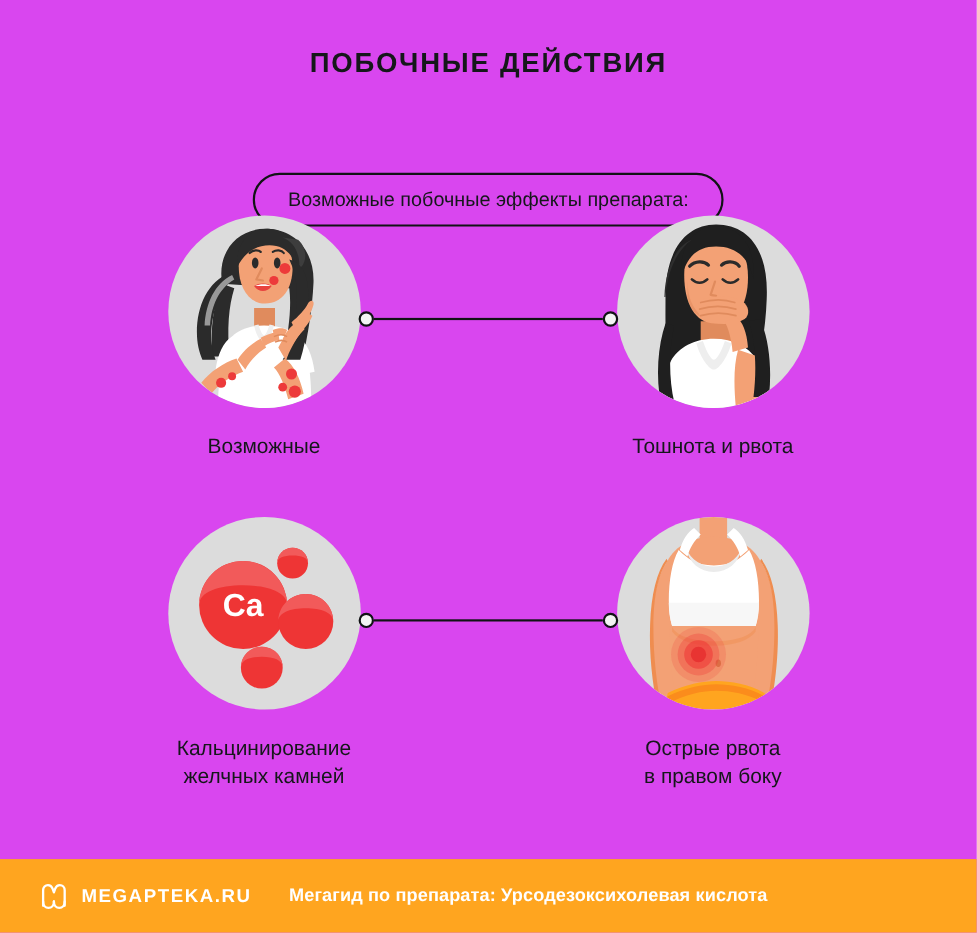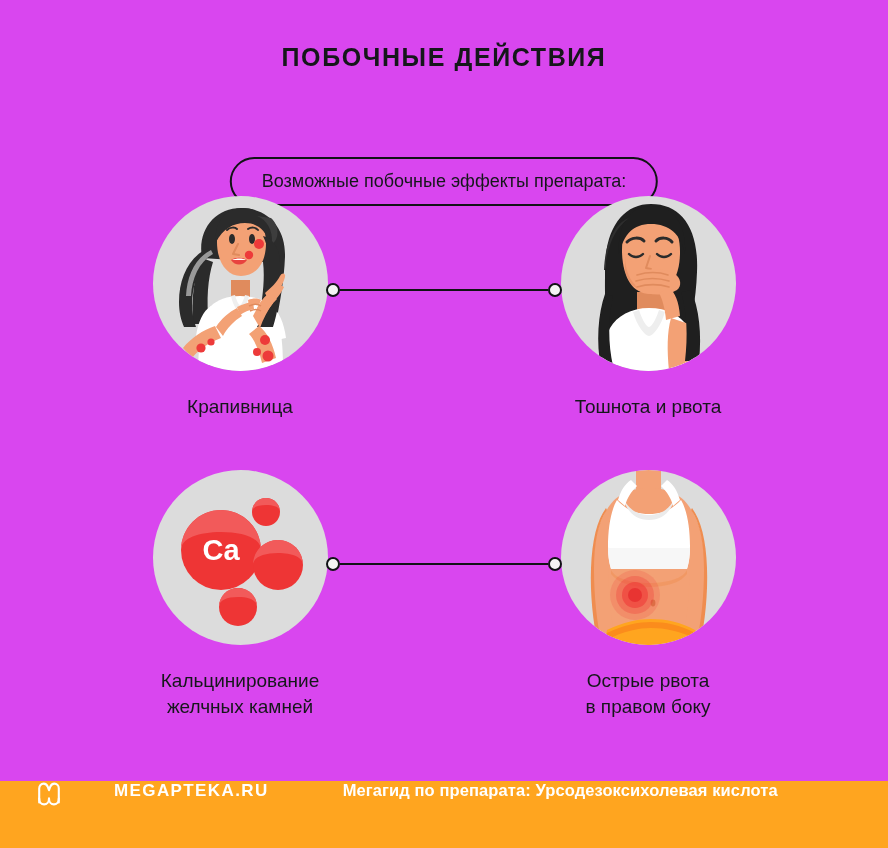--- a/index.html
+++ b/index.html
@@ -114,24 +114,23 @@
 
   
   .footer-bar {
     position: absolute;
     left: 0;
     bottom: 0;
     width: 888px;
     height: 67px;
     background: #ffa51f;
     display: flex;
-    align-items: flex-start;
+    align-items: center;
     padding-left: 36px;
     box-sizing: border-box;
-    gap: 40px;
   }
   .footer-logo-mark {
     width: 26px;
     height: 26px;
     flex: 0 0 auto;
     margin-right: 12px;
   }
   .footer-brand {
     font-size: 17px;
     font-weight: bold;
@@ -221,21 +220,21 @@
 
           <circle cx="112" cy="144" r="5" fill="#ed3a3a"></circle>
           <circle cx="104" cy="156" r="4" fill="#ed3a3a"></circle>
           <circle cx="115" cy="160" r="5.5" fill="#ed3a3a"></circle>
 
           <circle cx="48" cy="152" r="4.6" fill="#ed3a3a"></circle>
           <circle cx="58" cy="146" r="3.6" fill="#ed3a3a"></circle>
         </g>
       </svg>
     </div>
-    <div class="item-caption">Крапивница</div>
+    <div class="item-caption">Возможные</div>
   </div>
 
   <div class="item item-col-right item-row-top">
     <div class="circle-backdrop">
       <svg viewBox="0 0 175 175" xmlns="http://www.w3.org/2000/svg">
         <defs>
             <clipPath id="clipB">
               <circle cx="87.5" cy="87.5" r="87.5"></circle>
             </clipPath>
           </defs>

